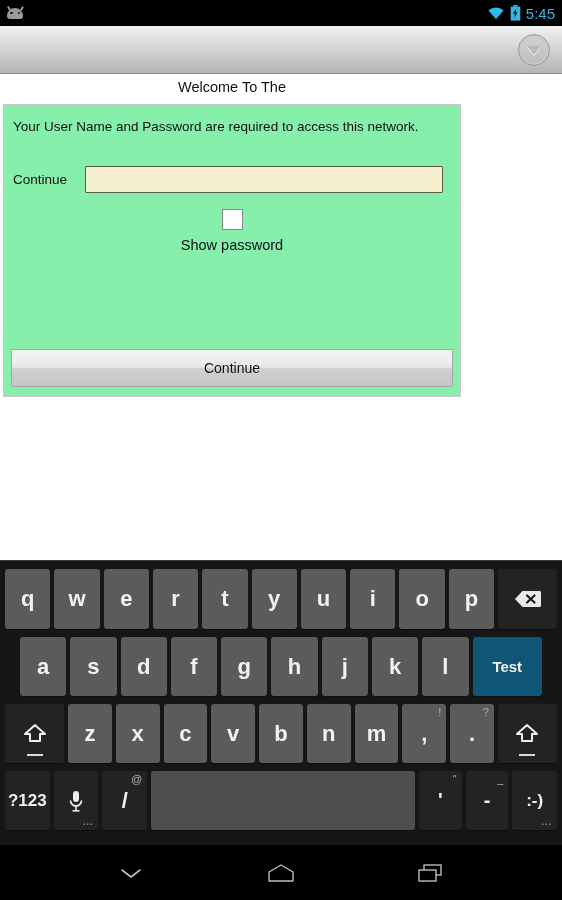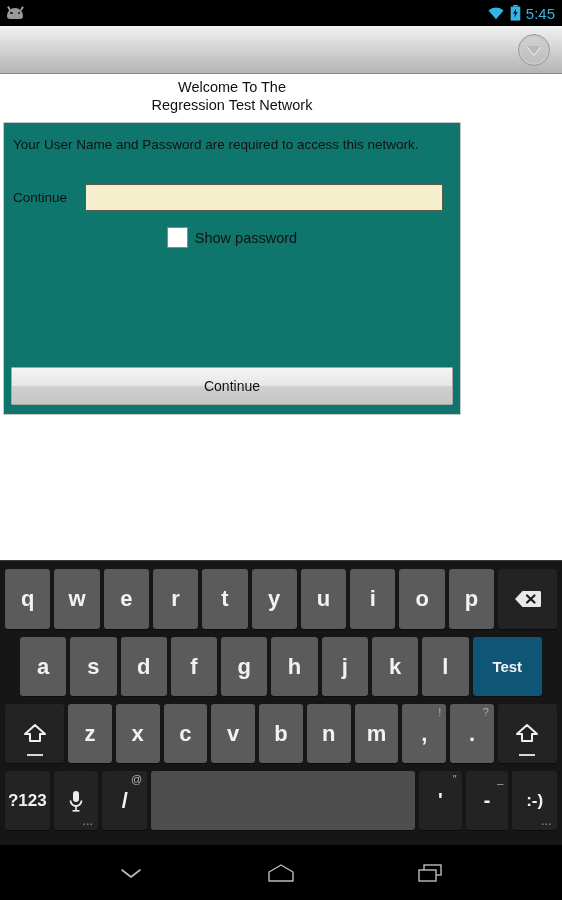--- a/index.html
+++ b/index.html
@@ -120,21 +120,21 @@
   .welcome {
     text-align: center;
     font-size: 14.5px;
     color: #111;
     line-height: 18px;
     padding-top: 3px;
   }
   .panel {
     margin: 8px 3px 0 3px;
     border: 1px solid #c8c8c8;
-    background: #0f766e;
+    background: #86efac;
     box-sizing: border-box;
     padding: 0;
     position: relative;
     height: 293px;
   }
   .panel-inner {
     padding: 10px 9px 0 9px;
   }
   .instructions {
     font-size: 13.5px;
@@ -172,20 +172,21 @@
   }
   .text-input.focused {
     border-color: #3f3f33;
   }
   .checkbox-row {
     display: flex;
     align-items: center;
     justify-content: center;
     margin-top: 16px;
     gap: 7px;
+    flex-direction: column;
   }
   .checkbox {
     width: 21px; height: 21px;
     border: 1.5px solid #888888;
     background: #ffffff;
     box-sizing: border-box;
   }
   .checkbox-label {
     font-size: 14.5px;
     color: #111;
@@ -352,21 +353,20 @@
 
   <div class="chrome-bar">
     <div class="dropdown-btn">
       <span class="tri"></span>
     </div>
   </div>
 
   <div class="page">
     <div class="welcome">
       <div>Welcome To The</div>
-      <div>Regression Test Network</div>
     </div>
 
     <div class="panel">
       <div class="panel-inner">
         <div class="instructions">Your User Name and Password are required to access this network.</div>
 
         <div class="form-rows">
           <div class="form-row">
             <label>Continue</label>
             <input class="text-input" type="password" value="" style="">

